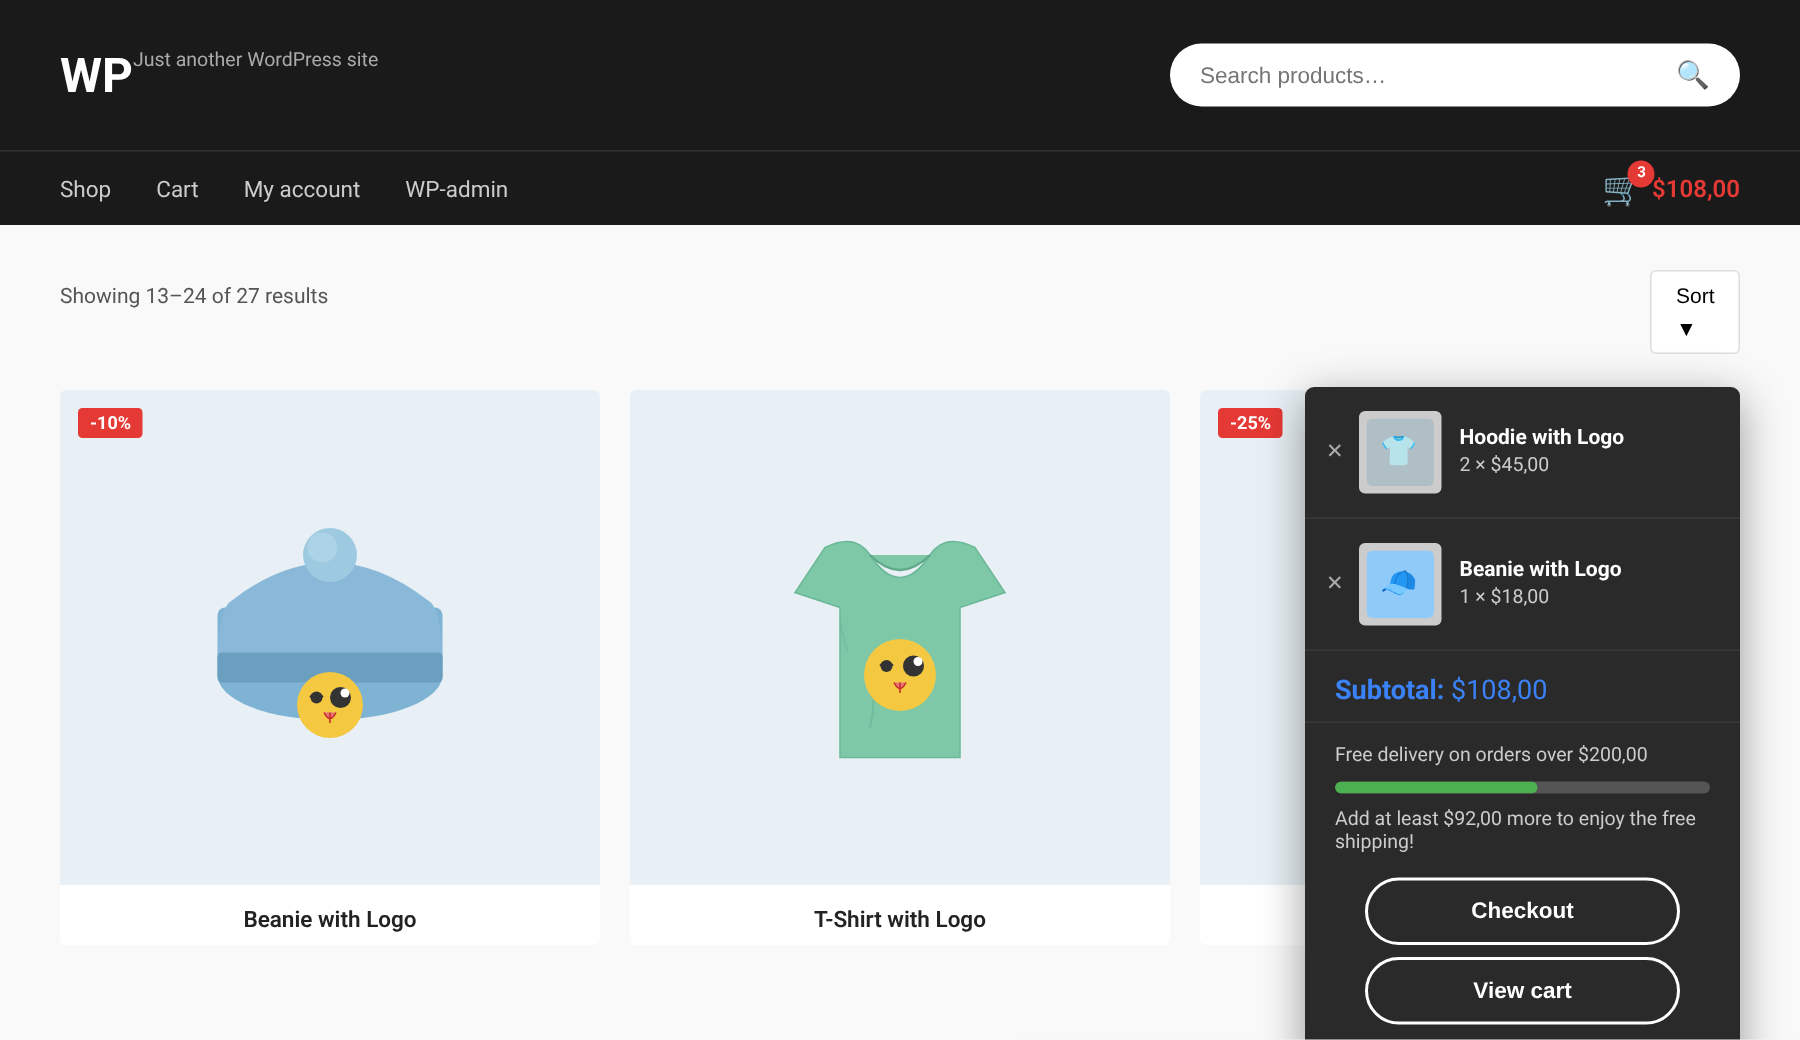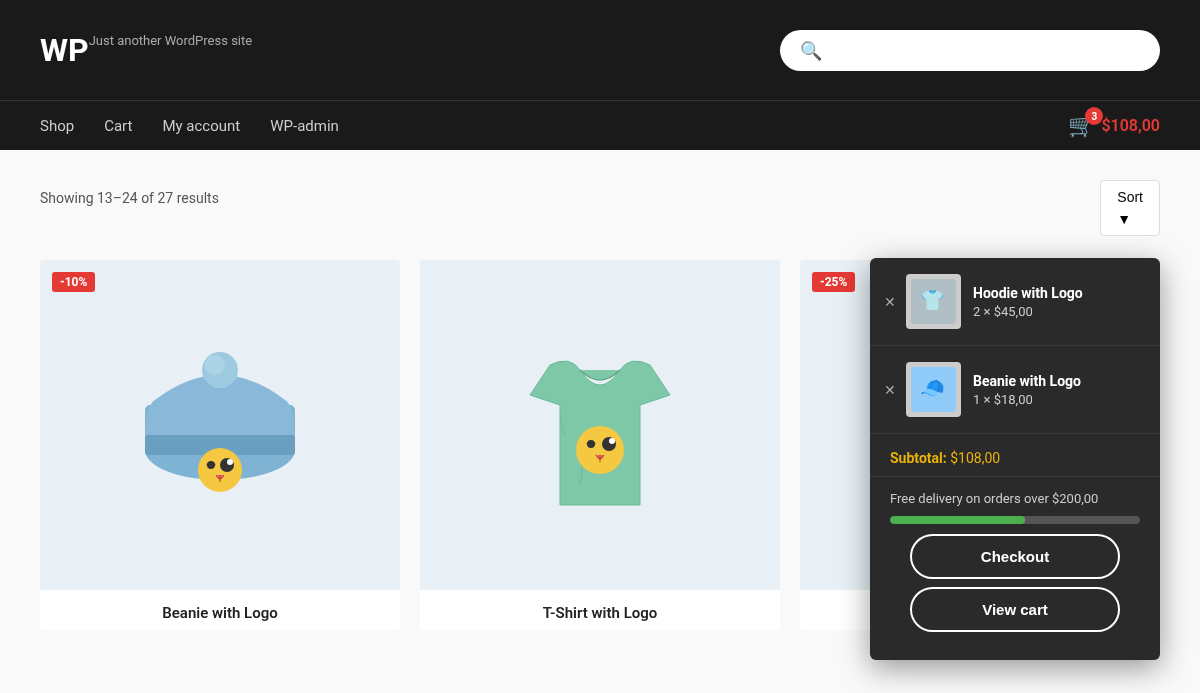--- a/index.html
+++ b/index.html
@@ -160,22 +160,22 @@
       display: flex;
       align-items: center;
       justify-content: center;
       margin-left: 16px;
     }
     .cart-item-details { flex: 1; }
     .cart-item-name { font-size: 14px; font-weight: 700; color: #fff; }
     .cart-item-price { font-size: 13px; color: #ccc; margin-top: 3px; }
     .subtotal-row {
       padding: 16px 20px 10px;
-      font-size: 14px;
-      color: #eab308;
+      font-size: 18px;
+      color: #3b82f6;
       border-bottom: 1px solid #3a3a3a;
     }
     .subtotal-row strong { font-weight: 700; }
     .delivery-section { padding: 14px 20px 0; }
     .delivery-text { font-size: 13px; color: #ccc; margin-bottom: 10px; }
     .progress-bar-wrap {
       background: #555;
       border-radius: 10px;
       height: 8px;
       margin-bottom: 10px;
@@ -224,20 +224,21 @@
   </style>
 </head>
 <body>
 
 <div class="header">
   <div class="logo-area">
     <span class="logo-title">WP</span>
     <span class="logo-sub">Just another WordPress site</span>
   </div>
   <div class="search-bar">
+    <input type="text" placeholder="Search products…" style="">
     <span class="search-icon">🔍</span>
   </div>
 </div>
 
 <div class="nav-bar">
   <div class="nav-links">
     <a>Shop</a>
     <a>Cart</a>
     <a>My account</a>
     <a>WP-admin</a>
@@ -282,20 +283,21 @@
       <div class="subtotal-row">
         <strong>Subtotal:</strong>
         <span>$108,00</span>
       </div>
 
       <div class="delivery-section">
         <div class="delivery-text">Free delivery on orders over $200,00</div>
         <div class="progress-bar-wrap">
           <div class="progress-bar-fill" style="width: 54%"></div>
         </div>
+        <div class="delivery-note">Add at least $92,00 more to enjoy the free shipping!</div>
         <button class="cart-btn">Checkout</button>
         <button class="cart-btn">View cart</button>
       </div>
     </div>
   </div>
 </div>
 
 <div class="main">
   <div class="top-bar">
     <span class="results-info">Showing 13–24 of 27 results</span>

